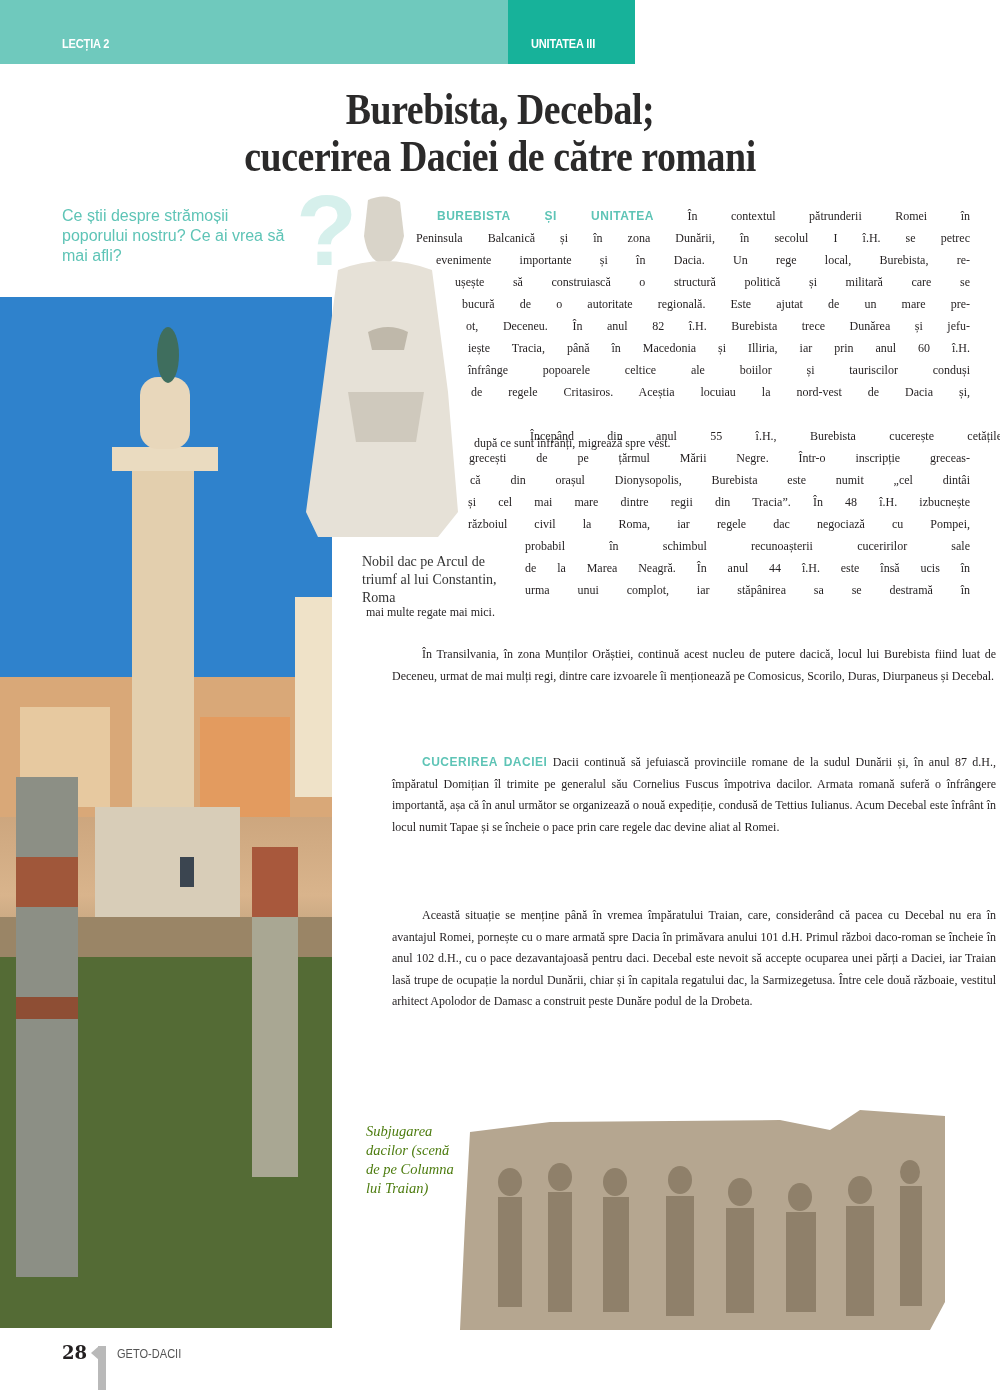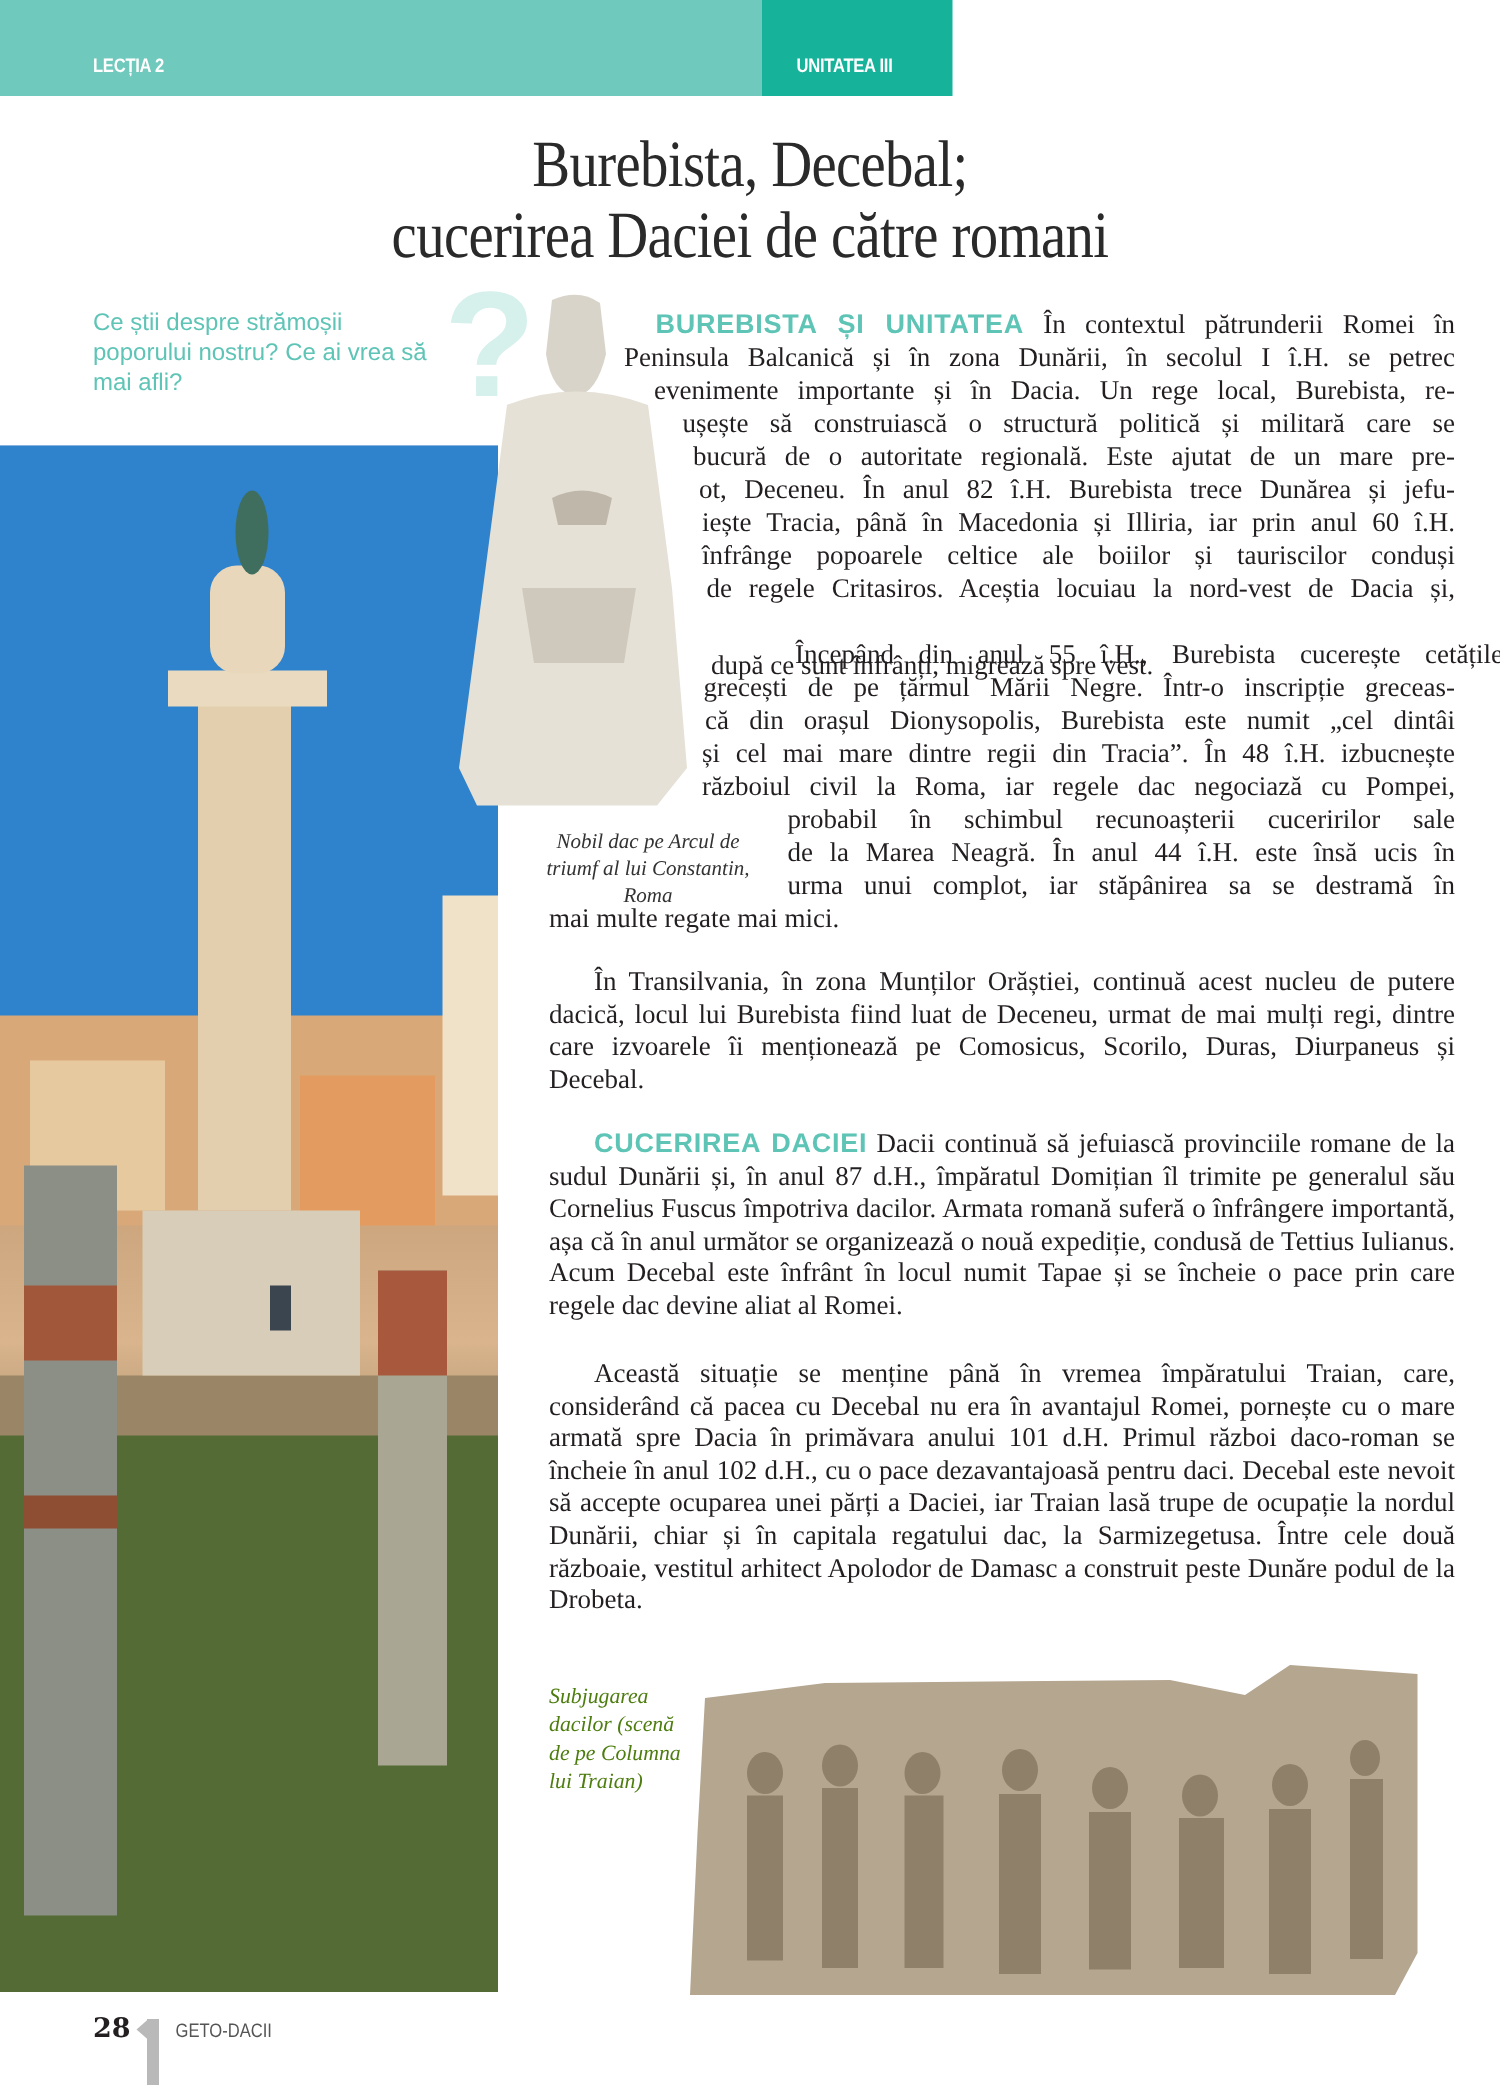--- a/index.html
+++ b/index.html
@@ -9,43 +9,43 @@
   
   .hdr-left { position: absolute; left: 0; top: 0; width: 508px; height: 64px; background: #6fc9bd; }
   .hdr-right { position: absolute; left: 508px; top: 0; width: 127px; height: 64px; background: #17b29a; }
   .hdr-text { position: absolute; top: 36px; font-family: "Liberation Sans", sans-serif; font-weight: bold;
               font-size: 13px; color: #ffffff; letter-spacing: -0.2px; transform: scaleX(0.85); transform-origin: left center; }
   .hdr-lesson { left: 62px; }
   .hdr-unit { left: 531px; }
 
   
   .title { position: absolute; left: 0; top: 86px; width: 1000px; text-align: center;
-           font-family: "Liberation Serif", serif; font-weight: normal; font-size: 44px; line-height: 47px;
+           font-family: "Liberation Serif", serif; font-weight: bold; font-size: 44px; line-height: 47px;
            color: #2b2a2a; letter-spacing: -0.5px; }
   .title span { display: block; transform: scaleX(0.86); transform-origin: center; }
 
   
   .intro { position: absolute; left: 62px; top: 206px; width: 236px; font-family: "Liberation Sans", sans-serif;
            font-weight: normal; font-size: 16px; line-height: 20px; color: #5ec4b6; }
   .qmark { position: absolute; left: 296px; top: 180px; font-family: "Liberation Sans", sans-serif; font-weight: bold;
            font-size: 100px; color: #d6f0ec; line-height: 1; }
 
   
   .photo-column { position: absolute; left: 0; top: 297px; width: 332px; height: 1031px; overflow: hidden;
                   background: linear-gradient(180deg, #2a78c3 0%, #3a8fd4 30%, #4d9bd9 45%, #c9a27a 48%, #d9b48c 58%, #8a7a5e 72%, #5c6a3a 85%, #3d4a2a 100%); }
   .photo-column svg { position: absolute; left: 0; top: 0; }
 
   
   .statue { position: absolute; left: 298px; top: 192px; width: 172px; height: 350px; }
 
-  .caption-statue { position: absolute; left: 362px; top: 553px; width: 140px; font-style: italic; font-size: 14px;
-                    line-height: 18px; color: #333; text-align: center; }
+  .caption-statue { position: absolute; left: 362px; top: 553px; width: 140px; font-size: 14px;
+                    line-height: 18px; color: #333; }
 
   
-  .body-text { font-family: "Liberation Serif", serif; font-size: 18px; line-height: 21.6px; color: #231f20; text-align: justify; }
+  .body-text { font-family: "Liberation Serif", serif; font-size: 12px; line-height: 21.6px; color: #231f20; text-align: justify; margin-left: 26px; }
   .line { position: absolute; white-space: nowrap; text-align: justify; text-align-last: justify; }
   .lead { font-family: "Liberation Sans", sans-serif; font-weight: bold; color: #5ec4b6; letter-spacing: 0.5px; }
 
   .para2 { position: absolute; left: 366px; top: 644px; width: 604px; }
   .para3 { position: absolute; left: 366px; top: 752px; width: 604px; }
   .para4 { position: absolute; left: 366px; top: 905px; width: 604px; }
   .indent { text-indent: 30px; }
 
   
   .relief { position: absolute; left: 440px; top: 1102px; width: 510px; height: 228px; }

